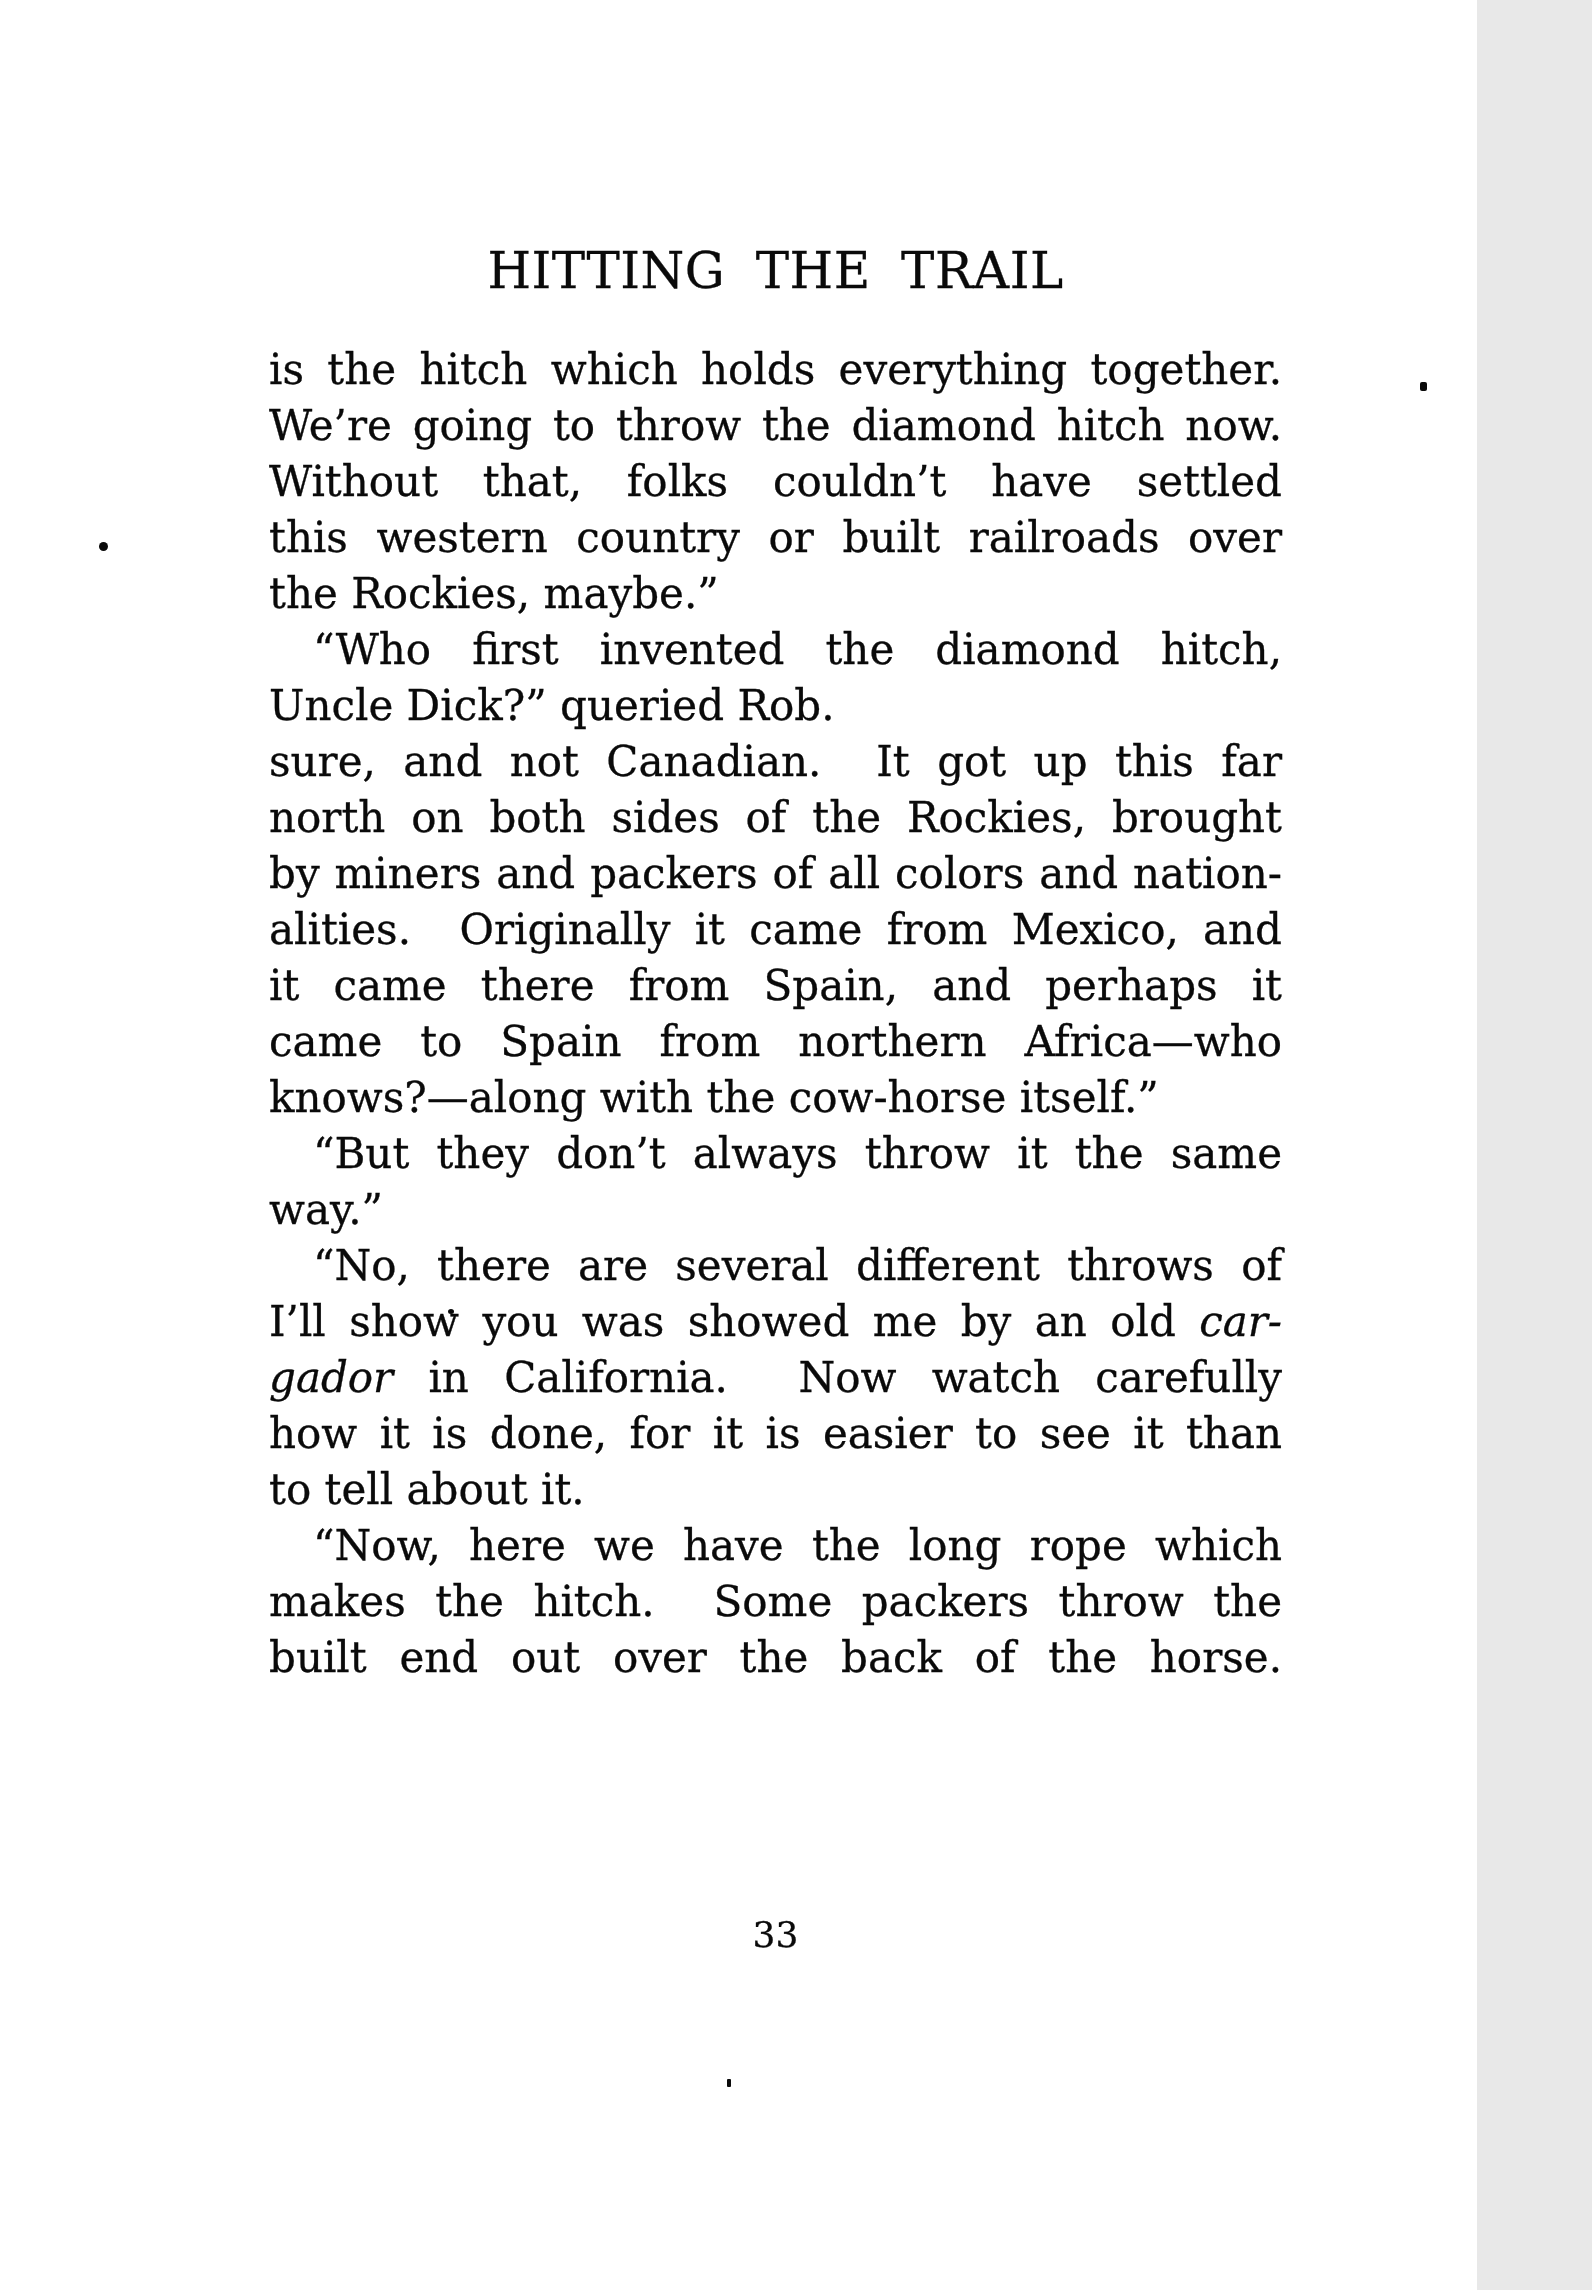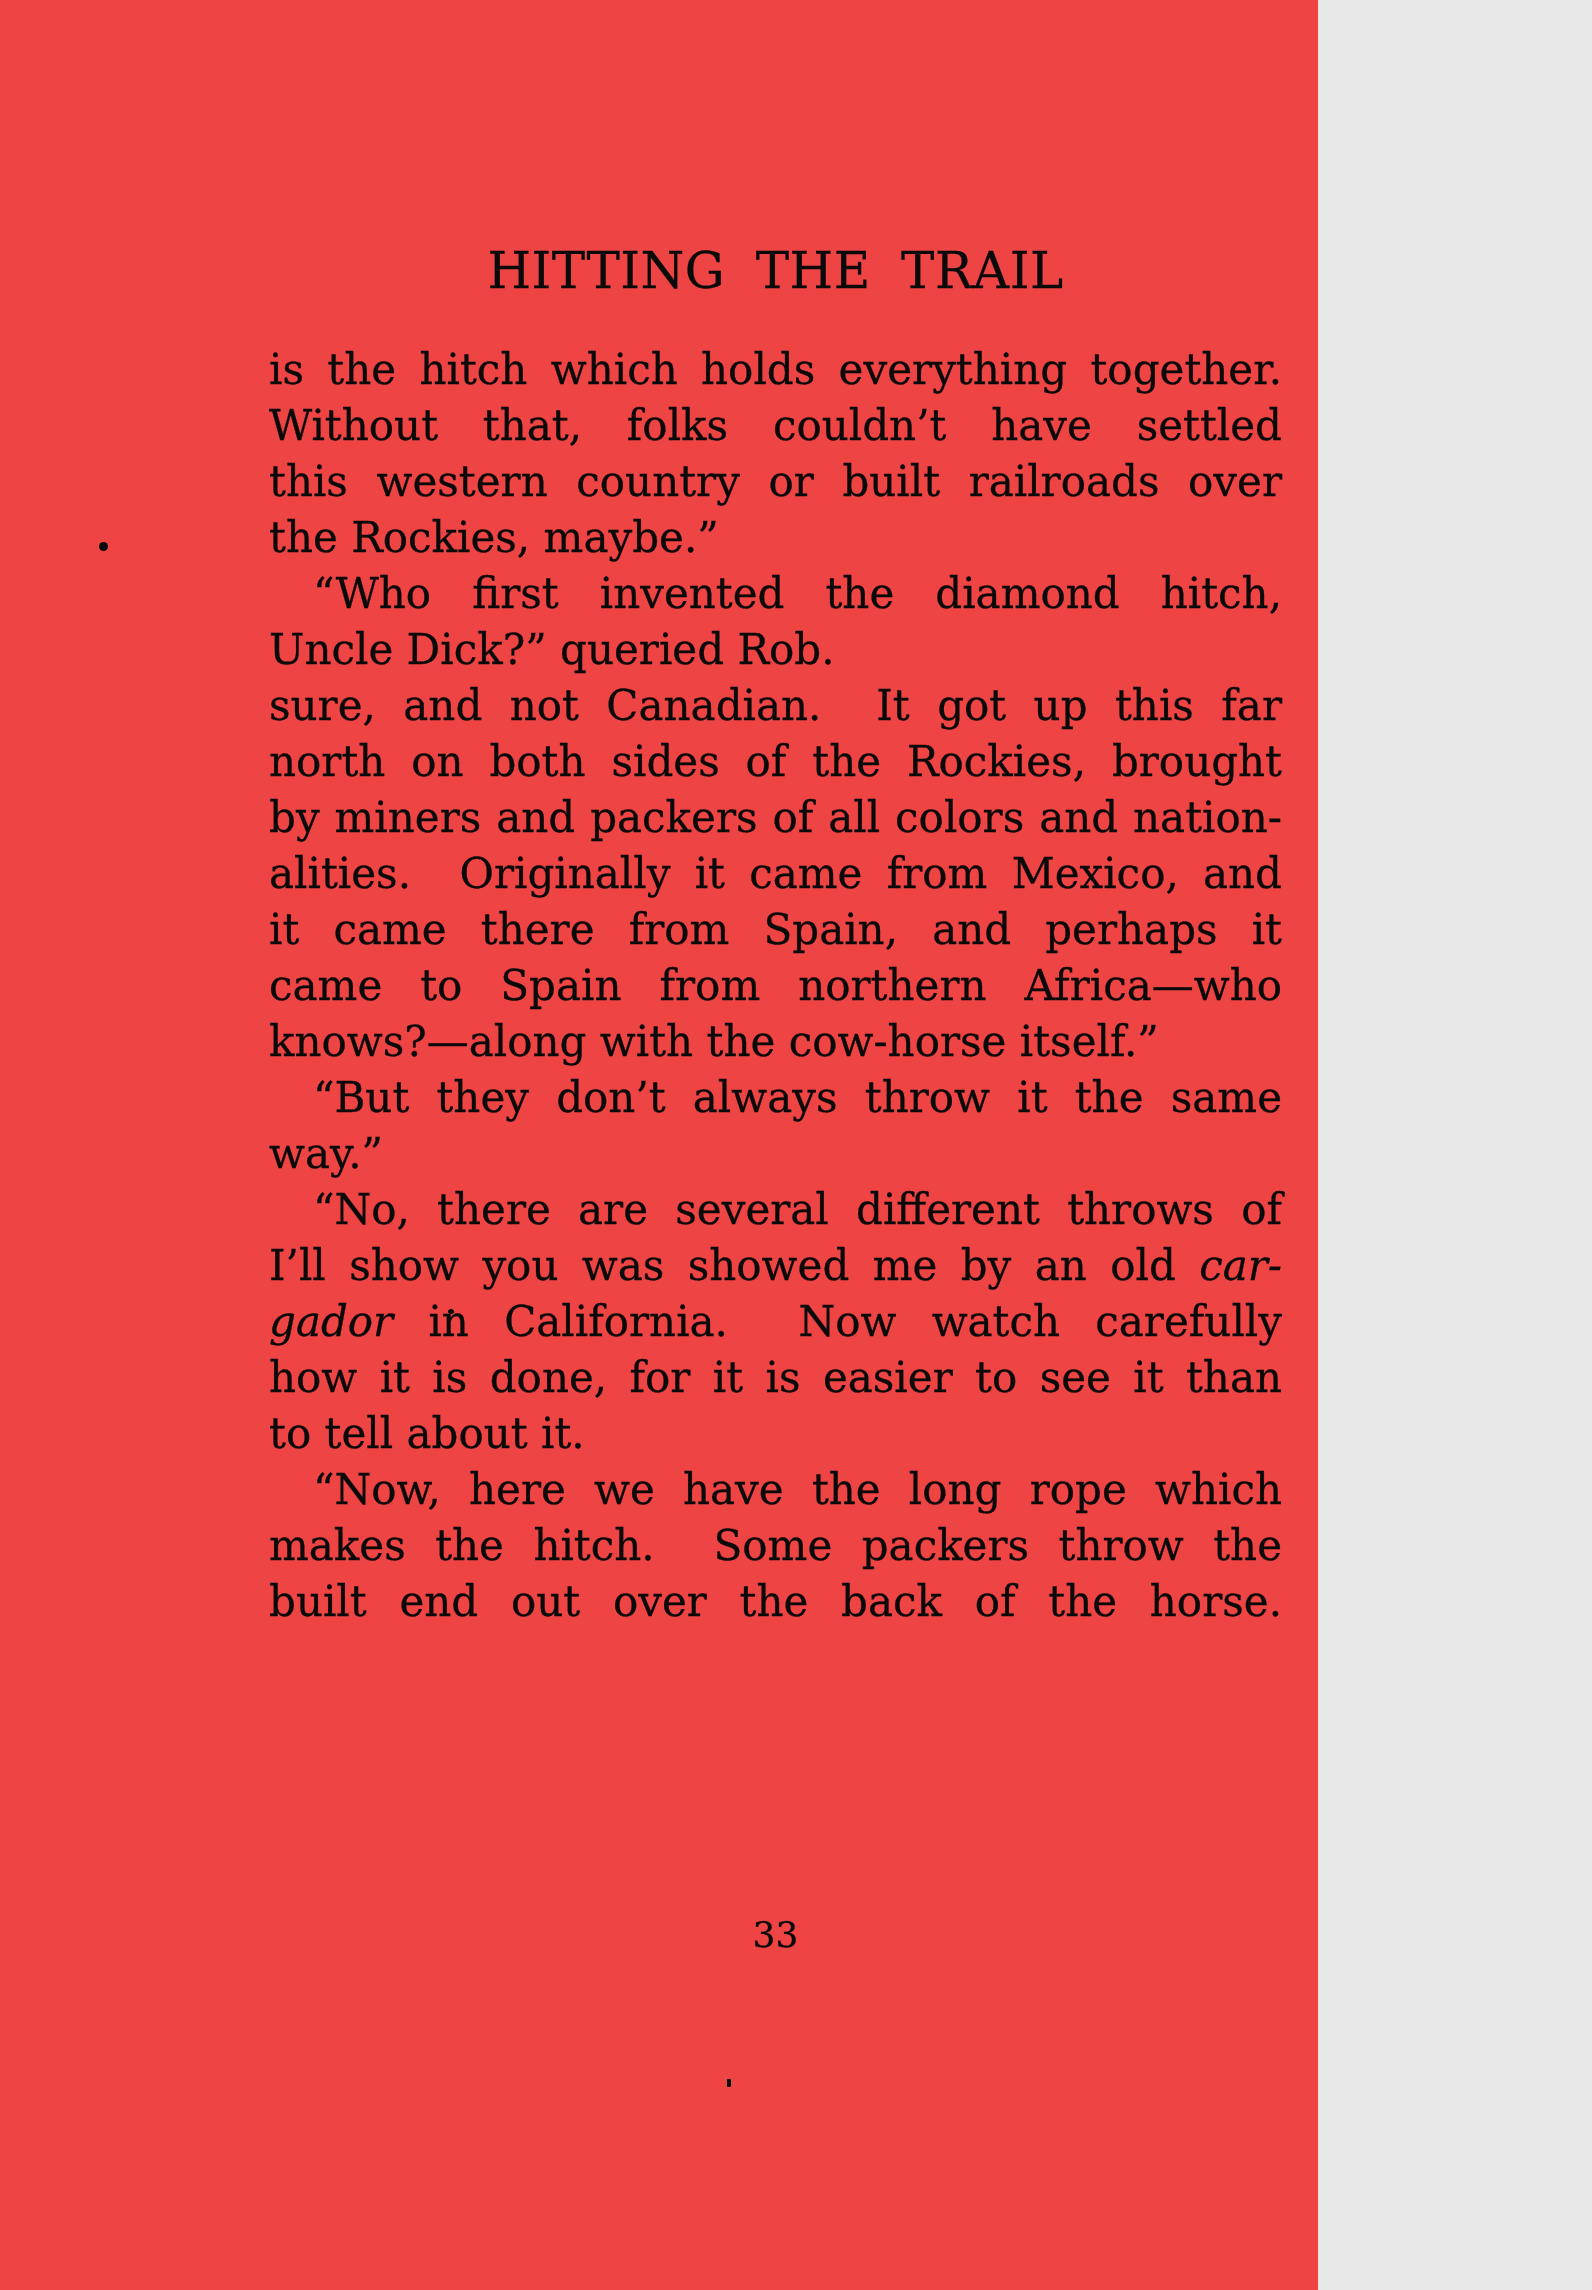--- a/index.html
+++ b/index.html
@@ -1,20 +1,20 @@
 <!DOCTYPE html>
 <html><head>
 <meta charset="utf-8">
 <style>
   html,body{margin:0;padding:0;background:#e8e8e8;}
   .page{
     position:relative;
-    width:1318px;
+    width:1477px;
     height:2291px;
-    background:#ef4444;
+    background:#ffffff;
     color:#0a0a0a;
     font-family:"DejaVu Serif","Liberation Serif",serif;
     overflow:hidden;
     -webkit-text-stroke:0.3px #0a0a0a;
   }
   .running-head{
     position:absolute;
     top:246px;
     left:269px;
     width:1013px;
@@ -57,20 +57,21 @@
 </style>
 </head>
 <body>
 
 <div class="page">
 
   <div class="running-head">HITTING THE TRAIL</div>
 
   <div class="body-text">
       <div class="line"><span>is the hitch which holds everything together.</span></div>
+      <div class="line"><span>We’re going to throw the diamond hitch now.</span></div>
       <div class="line"><span>Without that, folks couldn’t have settled</span></div>
       <div class="line"><span>this western country or built railroads over</span></div>
       <div class="line end"><span>the Rockies, maybe.”</span></div>
       <div class="line indent"><span>“Who first invented the diamond hitch,</span></div>
       <div class="line end"><span>Uncle Dick?” queried Rob.</span></div>
       <div class="line"><span>sure, and not Canadian.&nbsp; It got up this far</span></div>
       <div class="line"><span>north on both sides of the Rockies, brought</span></div>
       <div class="line"><span>by miners and packers of all colors and nation-</span></div>
       <div class="line"><span>alities.&nbsp; Originally it came from Mexico, and</span></div>
       <div class="line"><span>it came there from Spain, and perhaps it</span></div>

